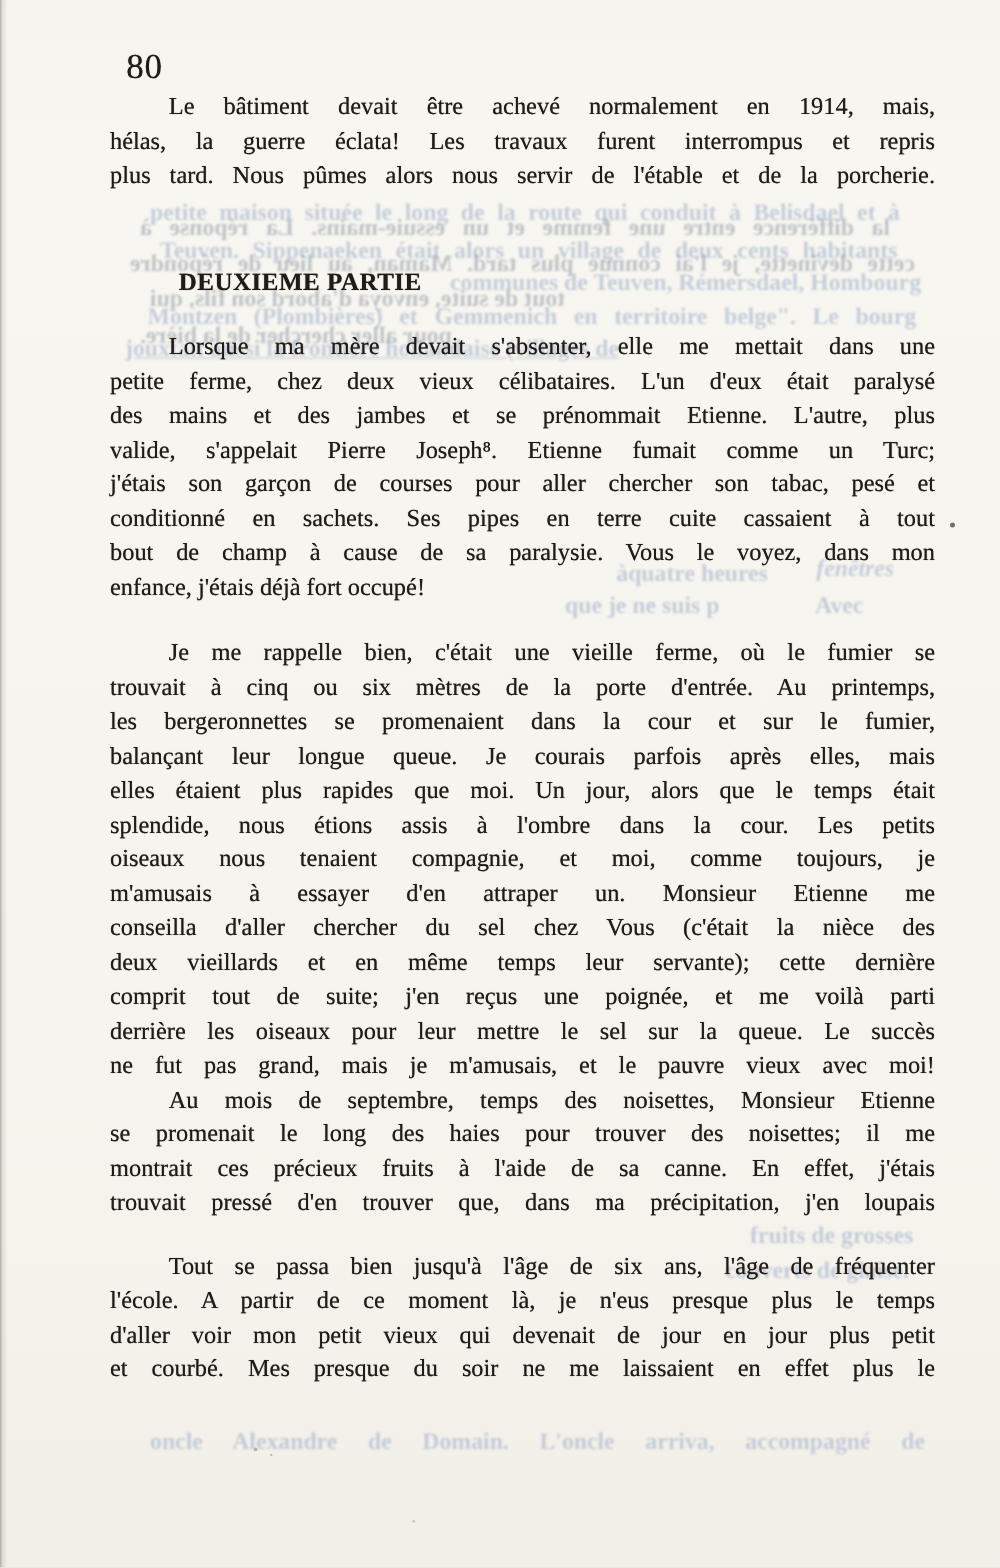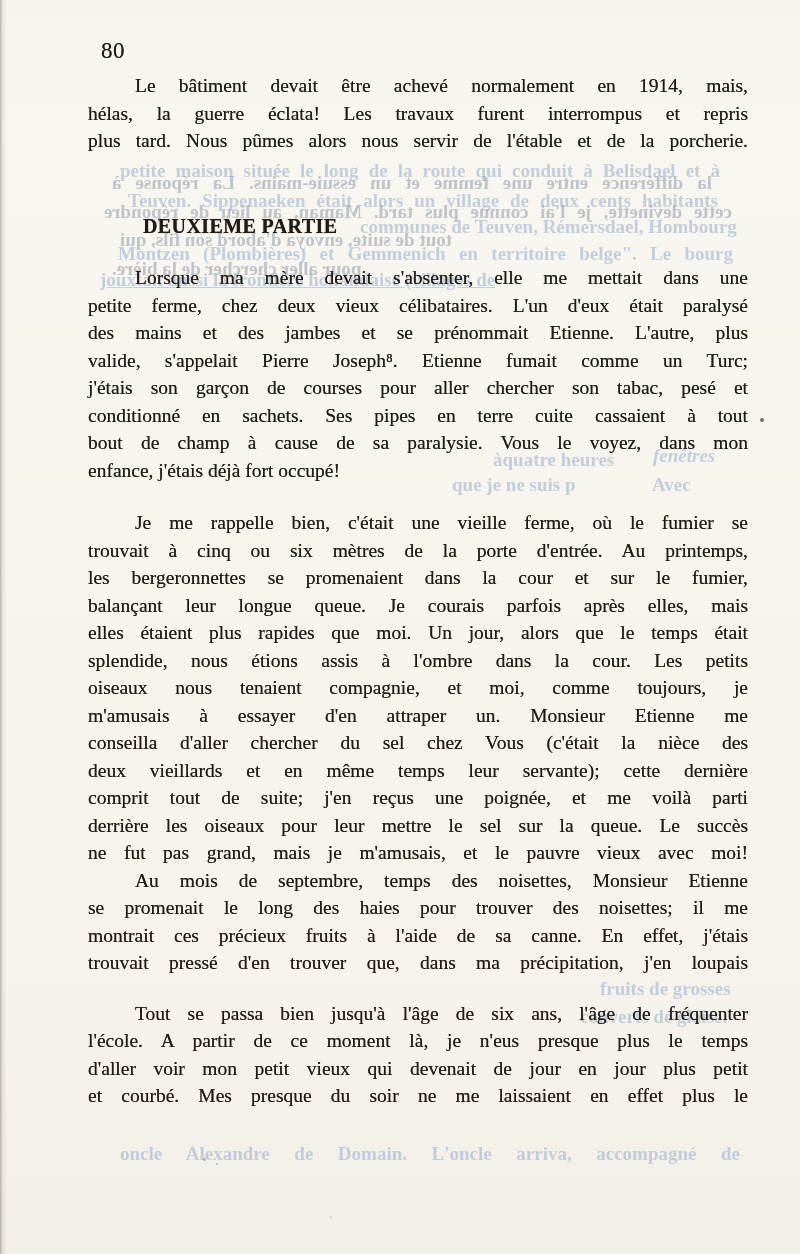--- a/index.html
+++ b/index.html
@@ -16,21 +16,21 @@
     background:
       linear-gradient(90deg, rgba(70,64,58,0.38) 0px, rgba(70,64,58,0.12) 2px, rgba(70,64,58,0) 6px),
       linear-gradient(180deg, #f6f4ee 0%, #f8f6f0 10%, #f6f3ed 78%, #f2efe8 100%);
     font-family: "Liberation Serif", "DejaVu Serif", serif;
     color: #201b16;
   }
   .page-number {
     position: absolute;
     left: 101px;
     top: 38px;
-    font-size: 23px;
+    font-size: 28px;
     letter-spacing: 0.5px;
     text-shadow: 0 0 0.6px rgba(28,23,18,0.75);
   }
   .content {
     position: absolute;
     left: 88px;
     top: 72px;
     width: 660px;
     font-size: 19.5px;
     text-shadow: 0 0 0.6px rgba(28,23,18,0.75);

